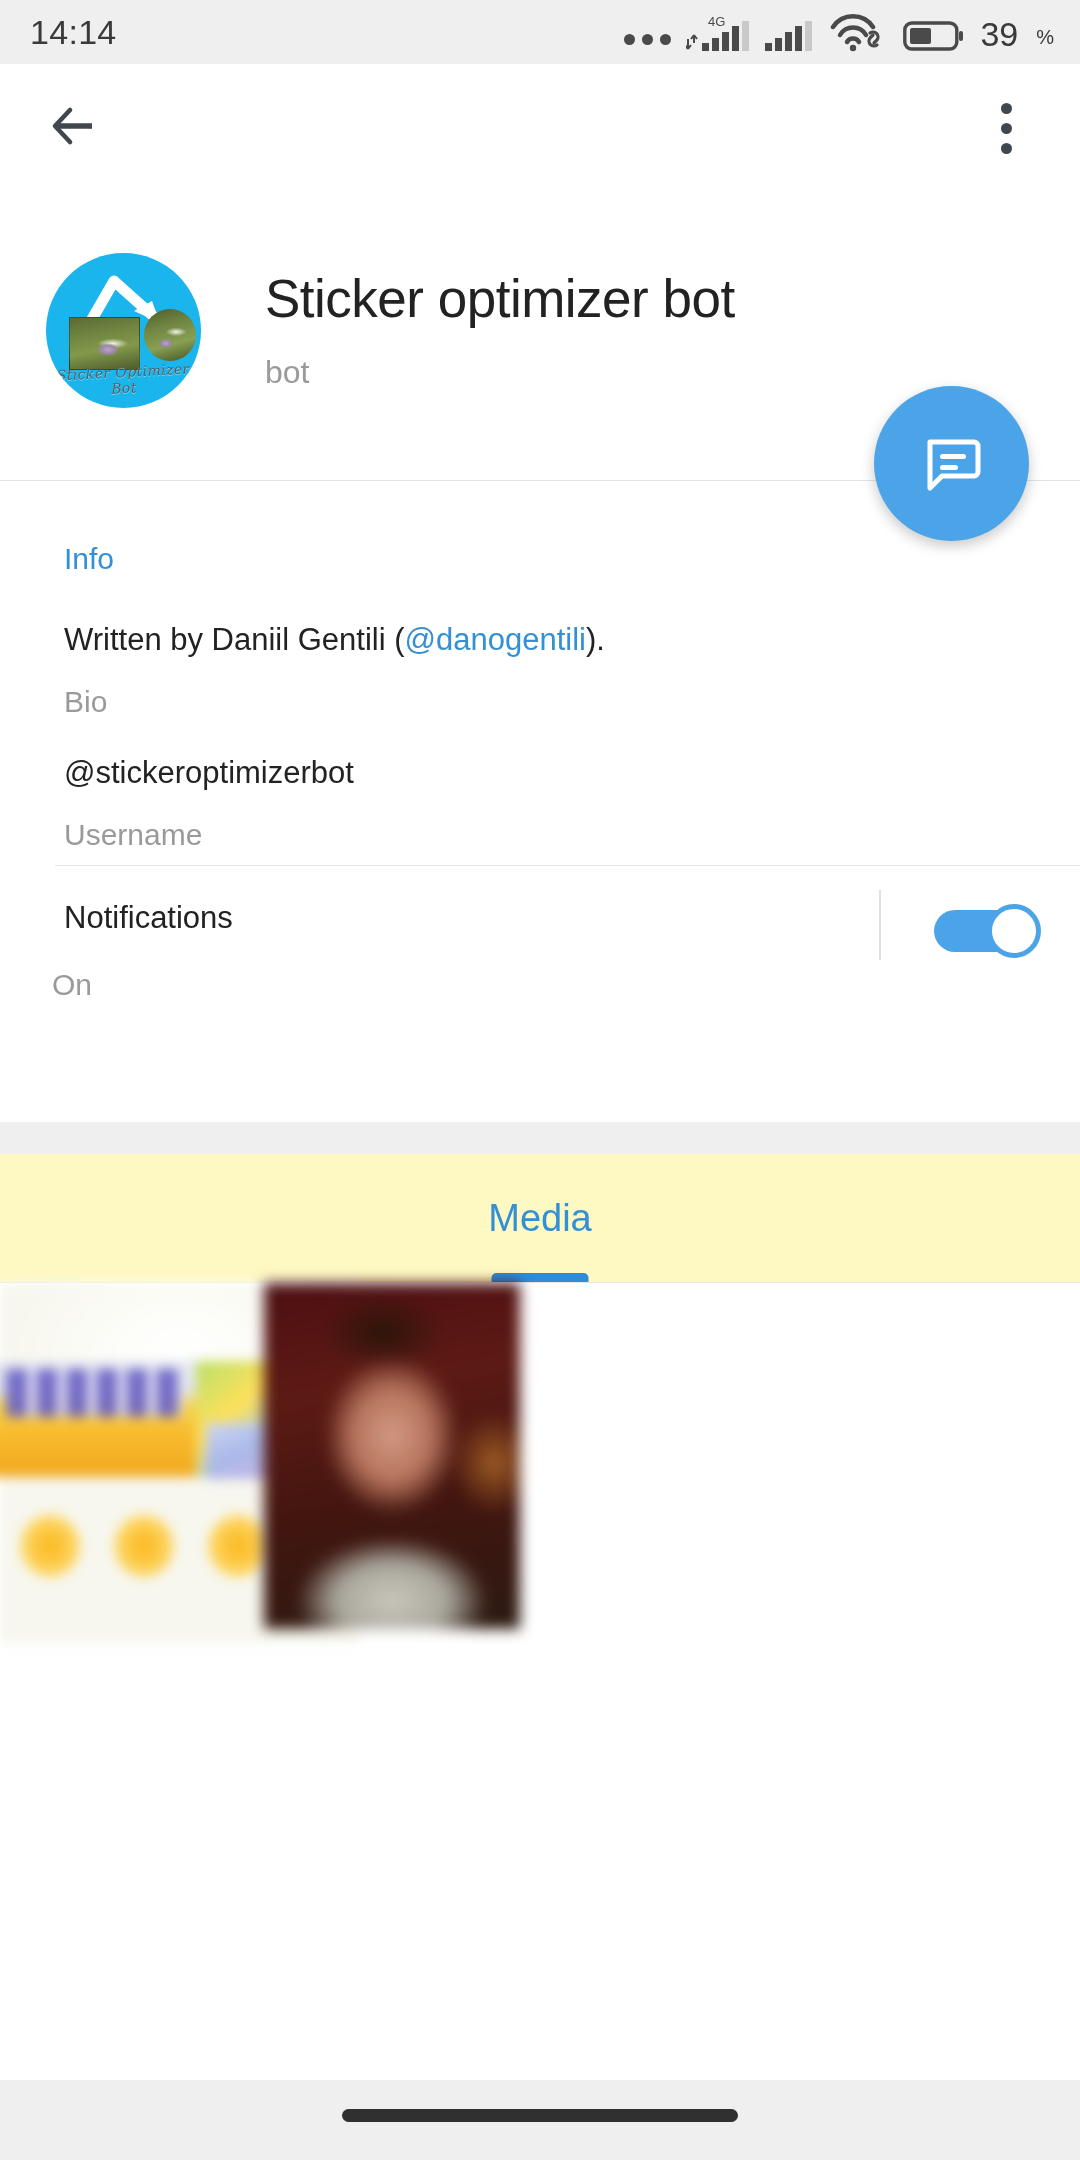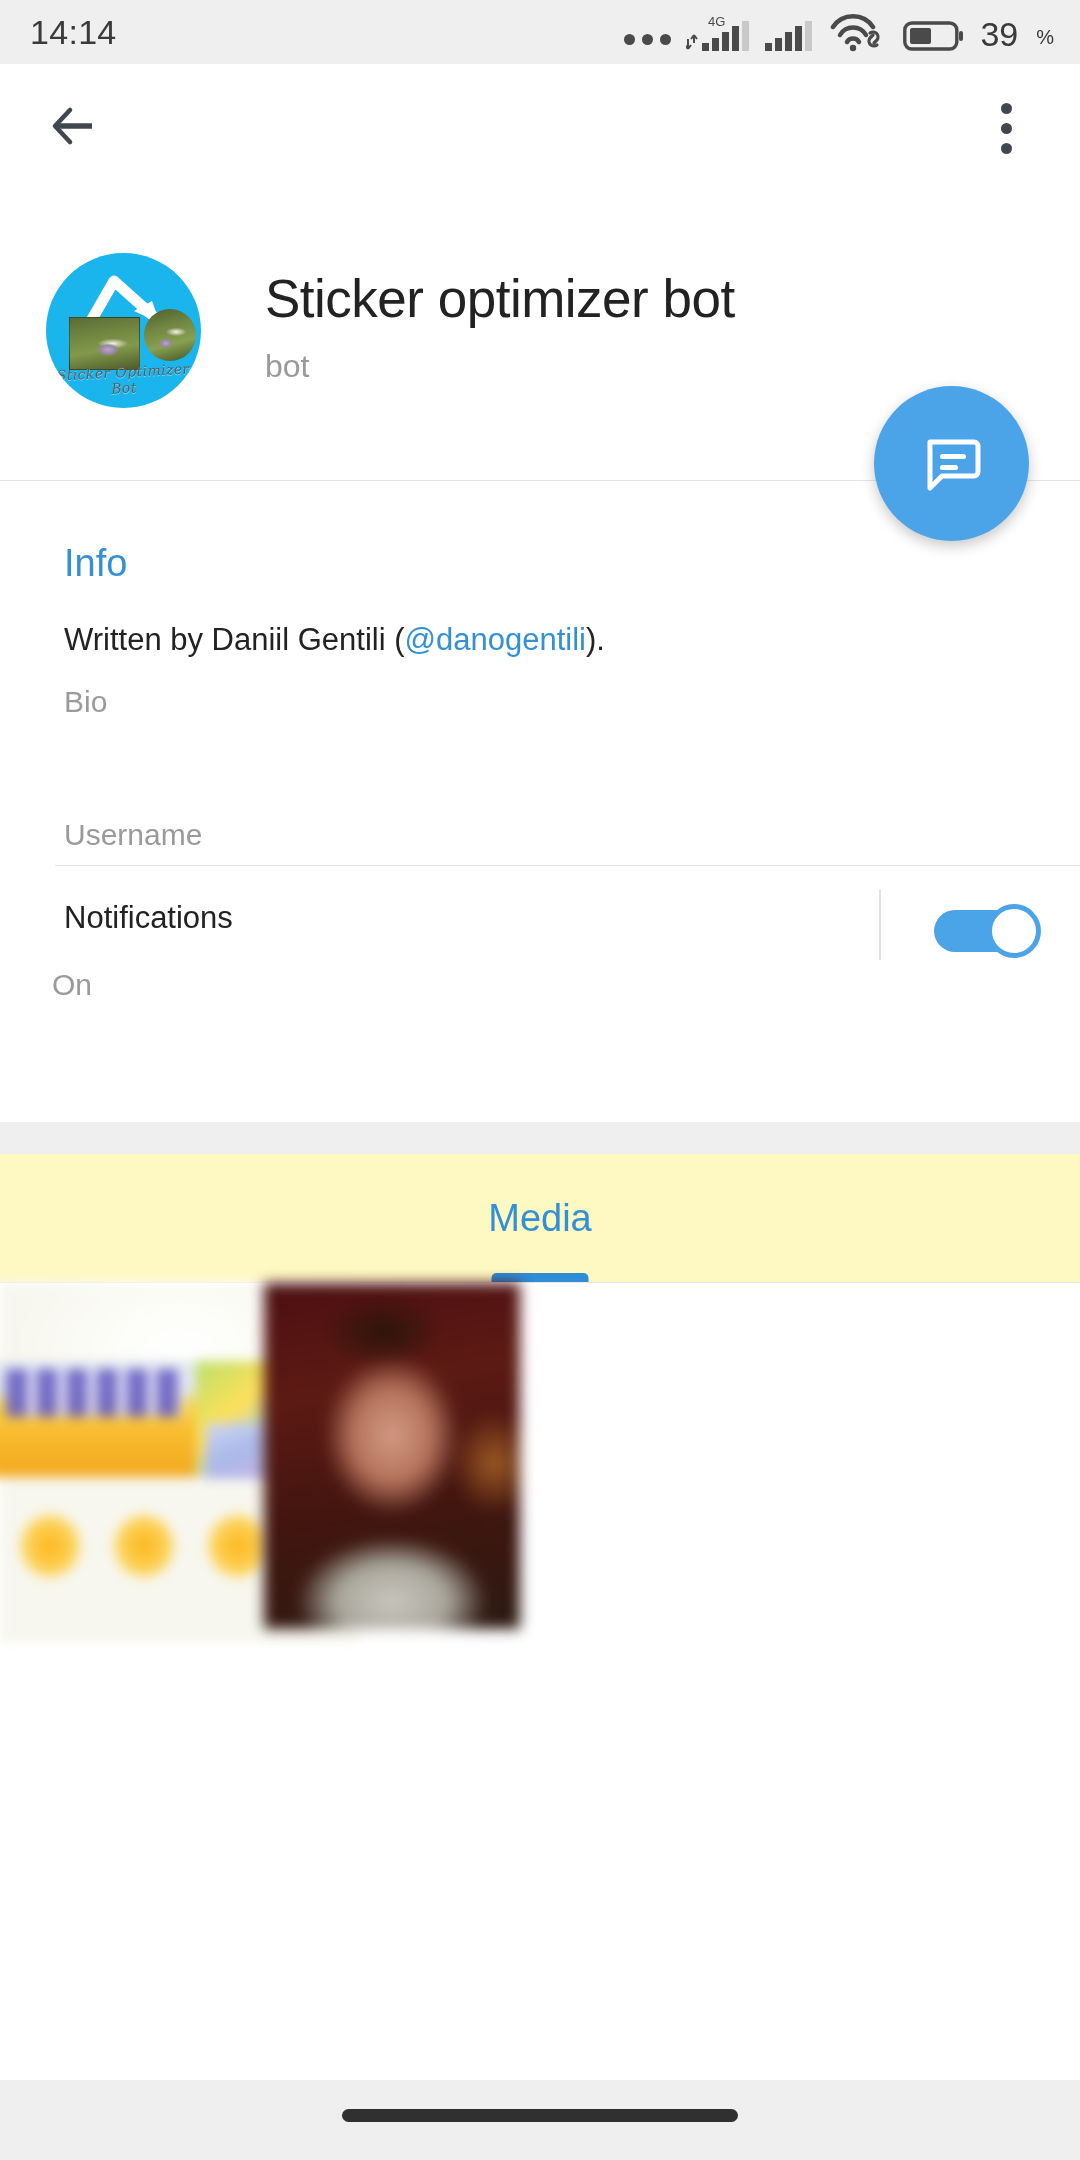--- a/index.html
+++ b/index.html
@@ -60,35 +60,35 @@
       radial-gradient(ellipse 15px 6px at 62% 44%, #f4f2ea 0%, rgba(244,242,234,0) 70%),
       linear-gradient(165deg, #4e5f2c 0%, #718642 35%, #87a052 65%, #445226 100%);
   }
   .av-caption {
     position:absolute; left:0; bottom:12px; width:100%; text-align:center;
     font-family:"DejaVu Serif", serif; font-style:italic; font-size:14px;
     color:#5c5c5c; letter-spacing:0.4px; transform:rotate(-3deg);
     text-shadow:0 1px 0 rgba(255,255,255,.45);
   }
   .p-title { position:absolute; left:265px; top:76px; font-size:53px; color:#222; font-weight:400; letter-spacing:-0.5px; }
-  .p-sub   { position:absolute; left:265px; top:156px; font-size:32px; color:#9a9a9a; }
+  .p-sub   { position:absolute; left:265px; top:162px; font-size:32px; color:#9a9a9a; }
 
   
   .fab {
     position:absolute; left:874px; top:386px; width:155px; height:155px;
     border-radius:50%; background:#4CA4E8; display:flex; align-items:center; justify-content:center;
     box-shadow:0 5px 14px rgba(0,0,0,.22);
     z-index:30;
   }
 
   .hr-line { position:absolute; left:0; width:1080px; height:1px; background:#e4e4e4; }
 
   
   .info-sec { position:absolute; top:481px; left:0; width:1080px; height:641px; background:#fff; }
-  .info-head { position:absolute; left:64px; top:61px; font-size:38px; color:#3390d6; }
+  .info-head { position:absolute; left:64px; top:61px; font-size:30px; color:#3390d6; }
   .row-val  { font-size:31px; color:#222; }
   .row-lbl  { font-size:30px; color:#9a9a9a; }
   .bio-val  { position:absolute; left:64px; top:141px; }
   .bio-lbl  { position:absolute; left:64px; top:204px; }
   .usr-val  { position:absolute; left:64px; top:274px; }
   .usr-lbl  { position:absolute; left:64px; top:337px; }
   .link { color:#3390d6; }
 
   .notif-divider { position:absolute; left:55px; top:384px; width:1025px; height:1px; background:#e4e4e4; }
   .notif-val { position:absolute; left:64px; top:419px; }
@@ -273,20 +273,21 @@
       </svg>
     </span>
   </div>
 
   <div class="info-sec">
     <div class="info-head">Info</div>
 
     <div class="row-val bio-val"><span>Written by Daniil Gentili (</span><span class="link">@danogentili</span><span>).</span></div>
     <div class="row-lbl bio-lbl">Bio</div>
 
+    <div class="row-val usr-val">@stickeroptimizerbot</div>
     <div class="row-lbl usr-lbl">Username</div>
 
     <div class="notif-divider"></div>
 
     <div class="row-val notif-val">Notifications</div>
     <div class="row-lbl notif-lbl">On</div>
 
     <div class="toggle-sep"></div>
     <div class="toggle">
       <div class="tg-track"></div>

